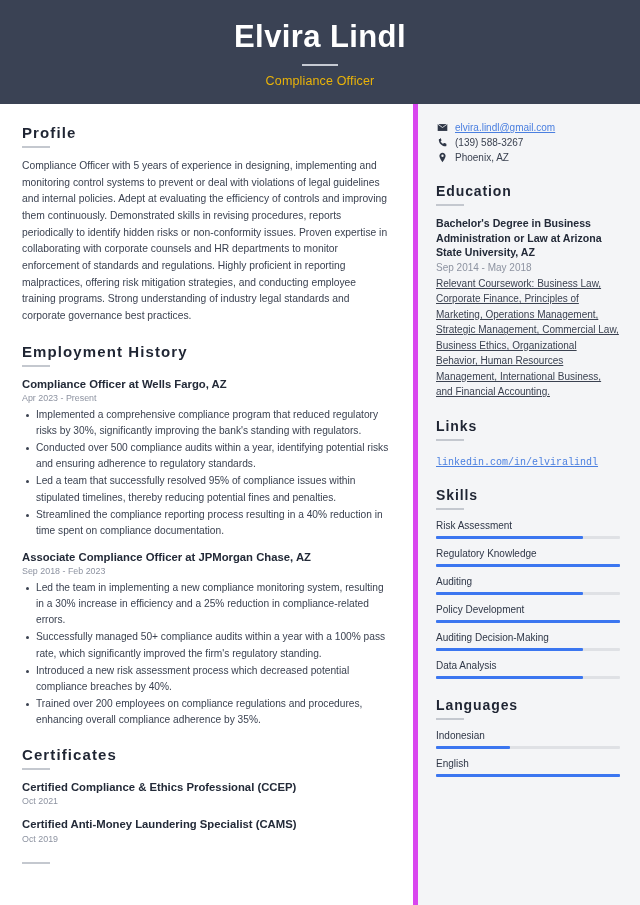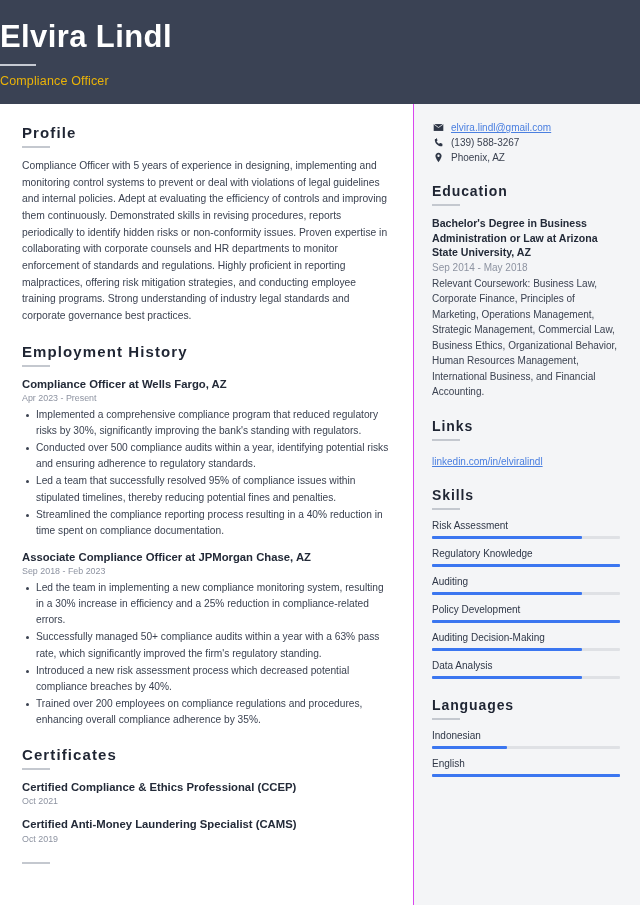--- a/index.html
+++ b/index.html
@@ -9,21 +9,21 @@
     background:#ffffff;
     overflow:hidden;
   }
   .page { width:640px; height:905px; position:relative; background:#fff; }
 
   
   .header {
     background:#3a4254;
     height:104px;
     display:flex; flex-direction:column;
-    justify-content:center;
+    align-items:center; justify-content:center;
     padding-top:4px;
   }
   .full-name {
     color:#ffffff;
     font-size:31px;
     font-weight:700;
     letter-spacing:.4px;
     line-height:1.1;
   }
   .name-rule {
@@ -41,21 +41,21 @@
   .body-wrap { display:flex; height:801px; }
   .col-main {
     width:413px;
     background:#ffffff;
     padding:20px 22px 0 22px;
   }
   .col-side {
     width:227px;
     background:#f4f5f7;
     padding:18px 20px 0 18px;
-    border-left:1px solid #d946ef;
+    border-left:5px solid #d946ef;
   }
 
   
   .sec-h {
     font-size:15px;
     font-weight:700;
     color:#1f2533;
     letter-spacing:1.1px;
     margin-bottom:5px;
   }
@@ -117,22 +117,22 @@
   .contact-row a {
     color:#4a7fe0;
     text-decoration:underline;
     font-size:10px;
   }
   .side-entry-title {
     font-size:10.6px; font-weight:700; color:#232a38;
     line-height:1.38; margin-bottom:2px;
   }
   .side-date { font-size:10px; color:#8d93a1; margin-bottom:3px; }
-  .side-para { font-size:10px; line-height:1.55; color:#3b4251; }
-  .side-link { font-size:10px; color:#4a7fe0; text-decoration:underline; }
+  .side-para { font-size:10px; line-height:1.55; color:#3b4251;text-decoration:underline; }
+  .side-link { font-size:10px; color:#4a7fe0; text-decoration:underline;font-family:Liberation Mono, monospace; }
 
   
   .bar-item { margin-bottom:9px; }
   .bar-label { font-size:10px; color:#2f3747; margin-bottom:5px; }
   .bar-track { height:3px; background:#dfe1e5; width:100%; border-radius:1px; }
   .bar-fill { height:3px; background:#3b76f0; border-radius:1px; }
 </style>
 </head>
 <body>
 
@@ -166,21 +166,21 @@
                 <li>Conducted over 500 compliance audits within a year, identifying potential risks and ensuring adherence to regulatory standards.</li>
                 <li>Led a team that successfully resolved 95% of compliance issues within stipulated timelines, thereby reducing potential fines and penalties.</li>
                 <li>Streamlined the compliance reporting process resulting in a 40% reduction in time spent on compliance documentation.</li>
               </ul>
             </div>
             <div class="entry">
               <div class="entry-title">Associate Compliance Officer at JPMorgan Chase, AZ</div>
               <div class="entry-date">Sep 2018 - Feb 2023</div>
               <ul class="bullets">
                 <li>Led the team in implementing a new compliance monitoring system, resulting in a 30% increase in efficiency and a 25% reduction in compliance-related errors.</li>
-                <li>Successfully managed 50+ compliance audits within a year with a 63% pass rate, which significantly improved the firm's regulatory standing.</li>
+                <li>Successfully managed 50+ compliance audits within a year with a 100% pass rate, which significantly improved the firm's regulatory standing.</li>
                 <li>Introduced a new risk assessment process which decreased potential compliance breaches by 40%.</li>
                 <li>Trained over 200 employees on compliance regulations and procedures, enhancing overall compliance adherence by 35%.</li>
               </ul>
             </div>
           </div>
       </div>
 
       <div class="sec">
         <div class="sec-h">Certificates</div>
         <div class="sec-rule"></div>

